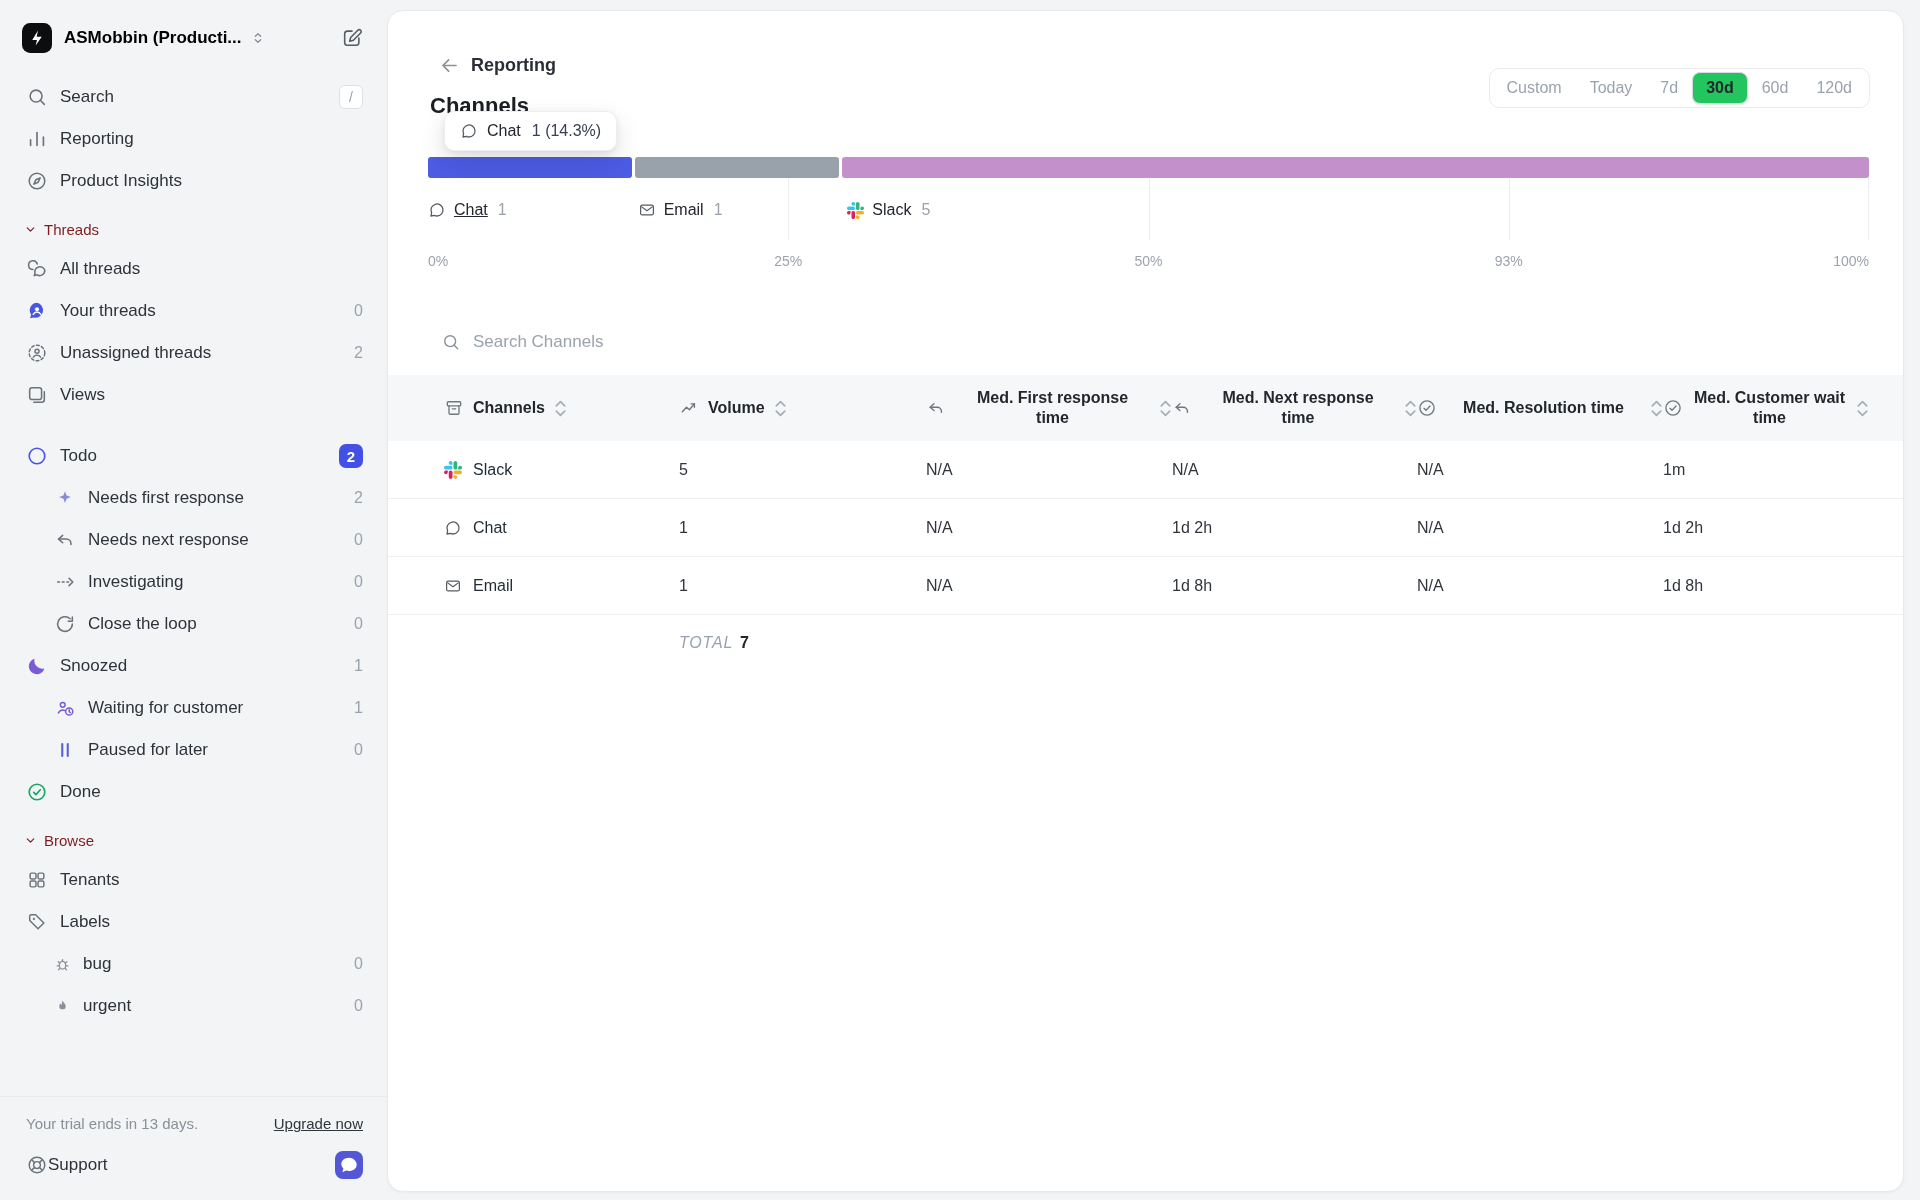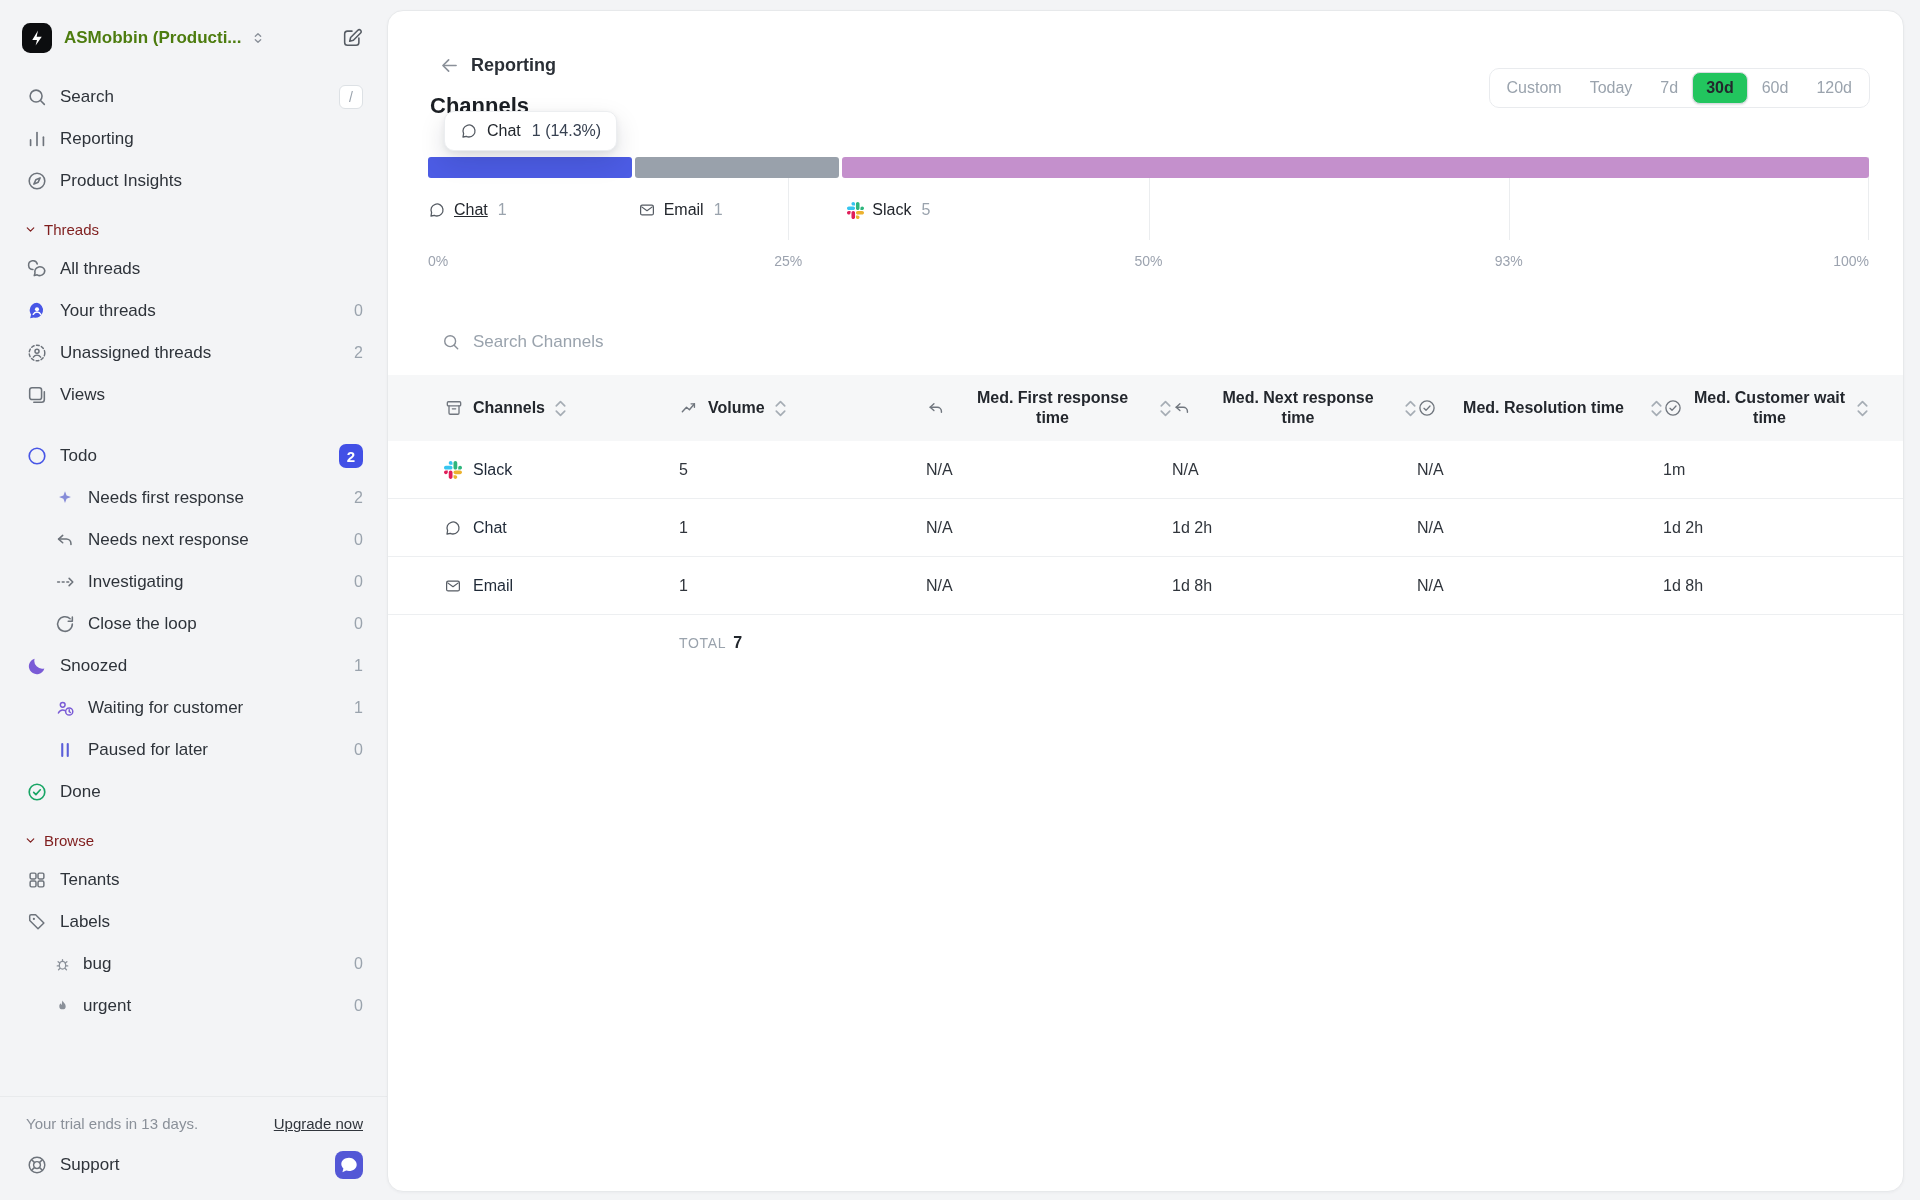--- a/index.html
+++ b/index.html
@@ -17,34 +17,34 @@
   .ic-indigo{color:#5b5fd9;}
   .ic-green{color:#18a565;}
 
   
   .sidebar{
     position:absolute;left:0;top:0;width:387px;height:1200px;
     display:flex;flex-direction:column;padding-top:16px;box-sizing:border-box;
   }
   .ws-row{height:44px;display:flex;align-items:center;padding:0 24px 0 22px;margin-bottom:16px;}
   .ws-logo{width:30px;height:30px;flex:none;}
-  .ws-name{margin-left:12px;font-size:17px;font-weight:700;color:#4d7c0f;white-space:nowrap;}
+  .ws-name{margin-left:12px;font-size:17px;font-weight:700;color:#000000;white-space:nowrap;}
   .ws-chevrons{margin-left:8px;}
   .ws-compose{margin-left:auto;background:none;border:none;padding:0;cursor:pointer;}
   .srow{height:42px;display:flex;align-items:center;gap:12px;padding:0 24px 0 26px;font-size:17px;font-weight:500;color:#2e333a;cursor:pointer;}
   .srow.sub{padding-left:54px;}
   .srow .count{margin-left:auto;font-size:16px;font-weight:400;color:#9aa3ad;min-width:14px;text-align:right;}
   .badge{margin-left:auto;width:24px;height:24px;border-radius:7px;background:#4250e6;color:#fff;font-size:15px;font-weight:600;display:flex;align-items:center;justify-content:center;}
   .shead{height:38px;margin-top:8px;display:flex;align-items:center;gap:7px;padding:0 24px 0 24px;font-size:15px;font-weight:500;color:#7f1d1d;cursor:pointer;}
   .gap-md{margin-top:19px;}
   .key-badge{margin-left:auto;width:22px;height:22px;border:1px solid #dde1e5;border-radius:6px;background:#fff;color:#9aa3ad;font-size:14px;display:flex;align-items:center;justify-content:center;}
   .sb-footer{margin-top:auto;border-top:1px solid #e8eaec;padding:10px 0 12px;}
   .trial{display:flex;align-items:center;padding:8px 24px 10px 26px;font-size:15px;color:#8a9099;}
   .upgrade{margin-left:auto;color:#30353c;font-weight:500;text-decoration:underline;cursor:pointer;}
-  .support-row{height:46px;display:flex;align-items:center;gap:12px;padding:0 24px 0 26px;font-size:17px;font-weight:500;color:#2e333a;cursor:pointer;}
+  .support-row{height:46px;display:flex;align-items:center;padding:0 24px 0 26px;font-size:17px;font-weight:500;color:#2e333a;cursor:pointer;}
   .app-avatar{margin-left:auto;width:28px;height:28px;}
 
   
   .card{
     position:absolute;left:387px;top:10px;right:16px;bottom:8px;
     background:#fff;border:1px solid #e7e9eb;border-radius:16px;
     box-shadow:0 1px 3px rgba(16,24,40,.04);overflow:hidden;
   }
   .card-header{position:absolute;top:44px;left:51px;display:flex;align-items:center;gap:11px;}
   .card-title{font-size:18px;font-weight:600;color:#2a2f36;}
@@ -80,21 +80,21 @@
   .hcell .hlabel{line-height:1.25;}
   .hcell.center .hlabel{flex:1;text-align:center;max-width:170px;margin:0 auto;}
   .hcell.center{justify-content:space-between;}
   .sort{width:13px;height:19px;flex:none;color:#a6adb5;}
   .tbody{position:absolute;top:430px;left:0;right:0;}
   .trow{height:57px;border-bottom:1px solid #edeff1;cursor:pointer;}
   .chan-cell{display:flex;align-items:center;gap:11px;font-size:16px;font-weight:500;color:#1f2937;}
   .val{font-size:16px;color:#30353c;}
   .total-row{position:absolute;top:601px;left:0;right:0;height:46px;align-items:center;display:grid;grid-template-columns:235px 247px 246px 245px 246px 1fr;padding:16px 34px 0 56px;box-sizing:border-box;}
   .total-cell{grid-column:2;display:flex;align-items:baseline;gap:7px;}
-  .total-label{font-size:14px;color:#9aa3ad;letter-spacing:.05em;}
+  .total-label{font-size:16px;color:#9aa3ad;letter-spacing:.05em;font-style:italic;}
   .total-value{font-size:16px;font-weight:600;color:#21262c;}
 </style>
 </head>
 <body>
 
 <aside class="sidebar">
 
   <div class="ws-row">
     <span class="ws-logo">
       <svg viewBox="0 0 24 24" width="30" height="30">

